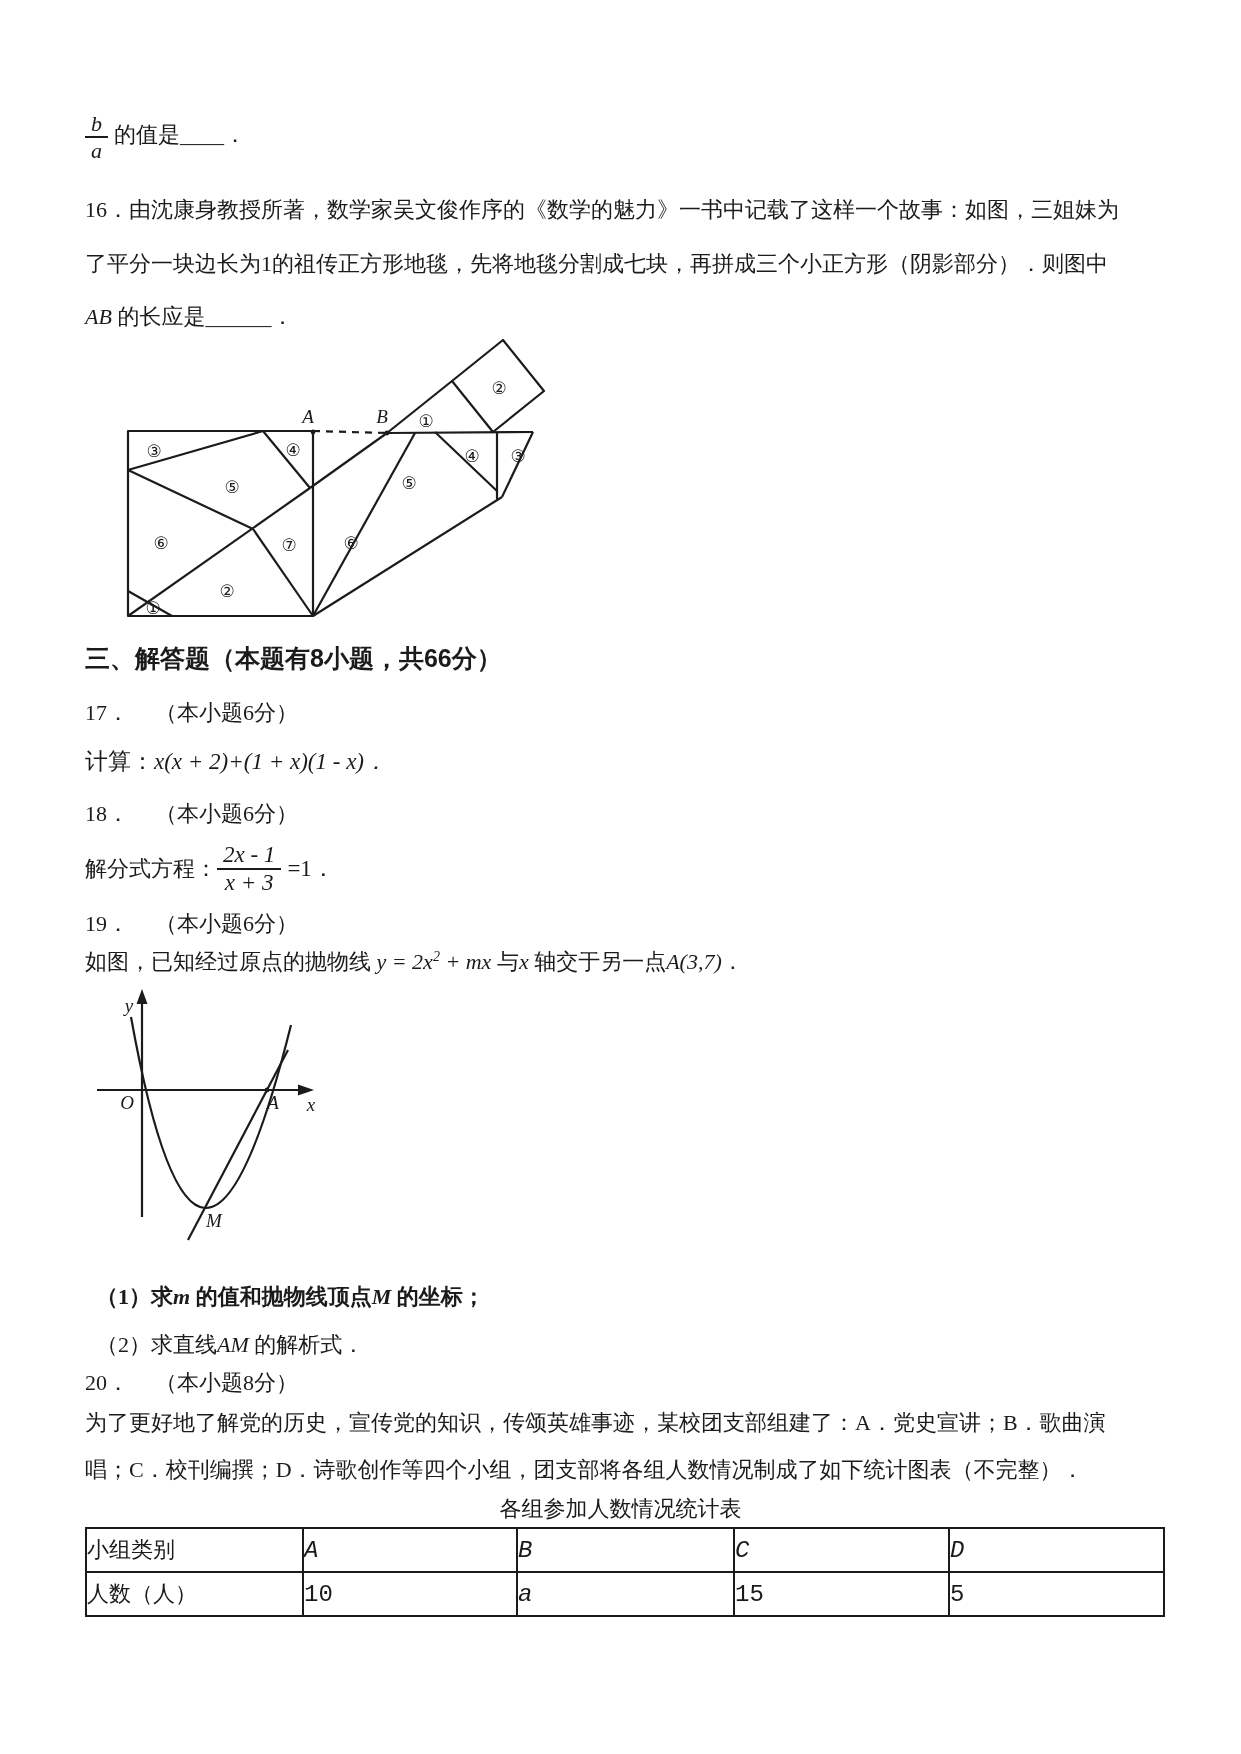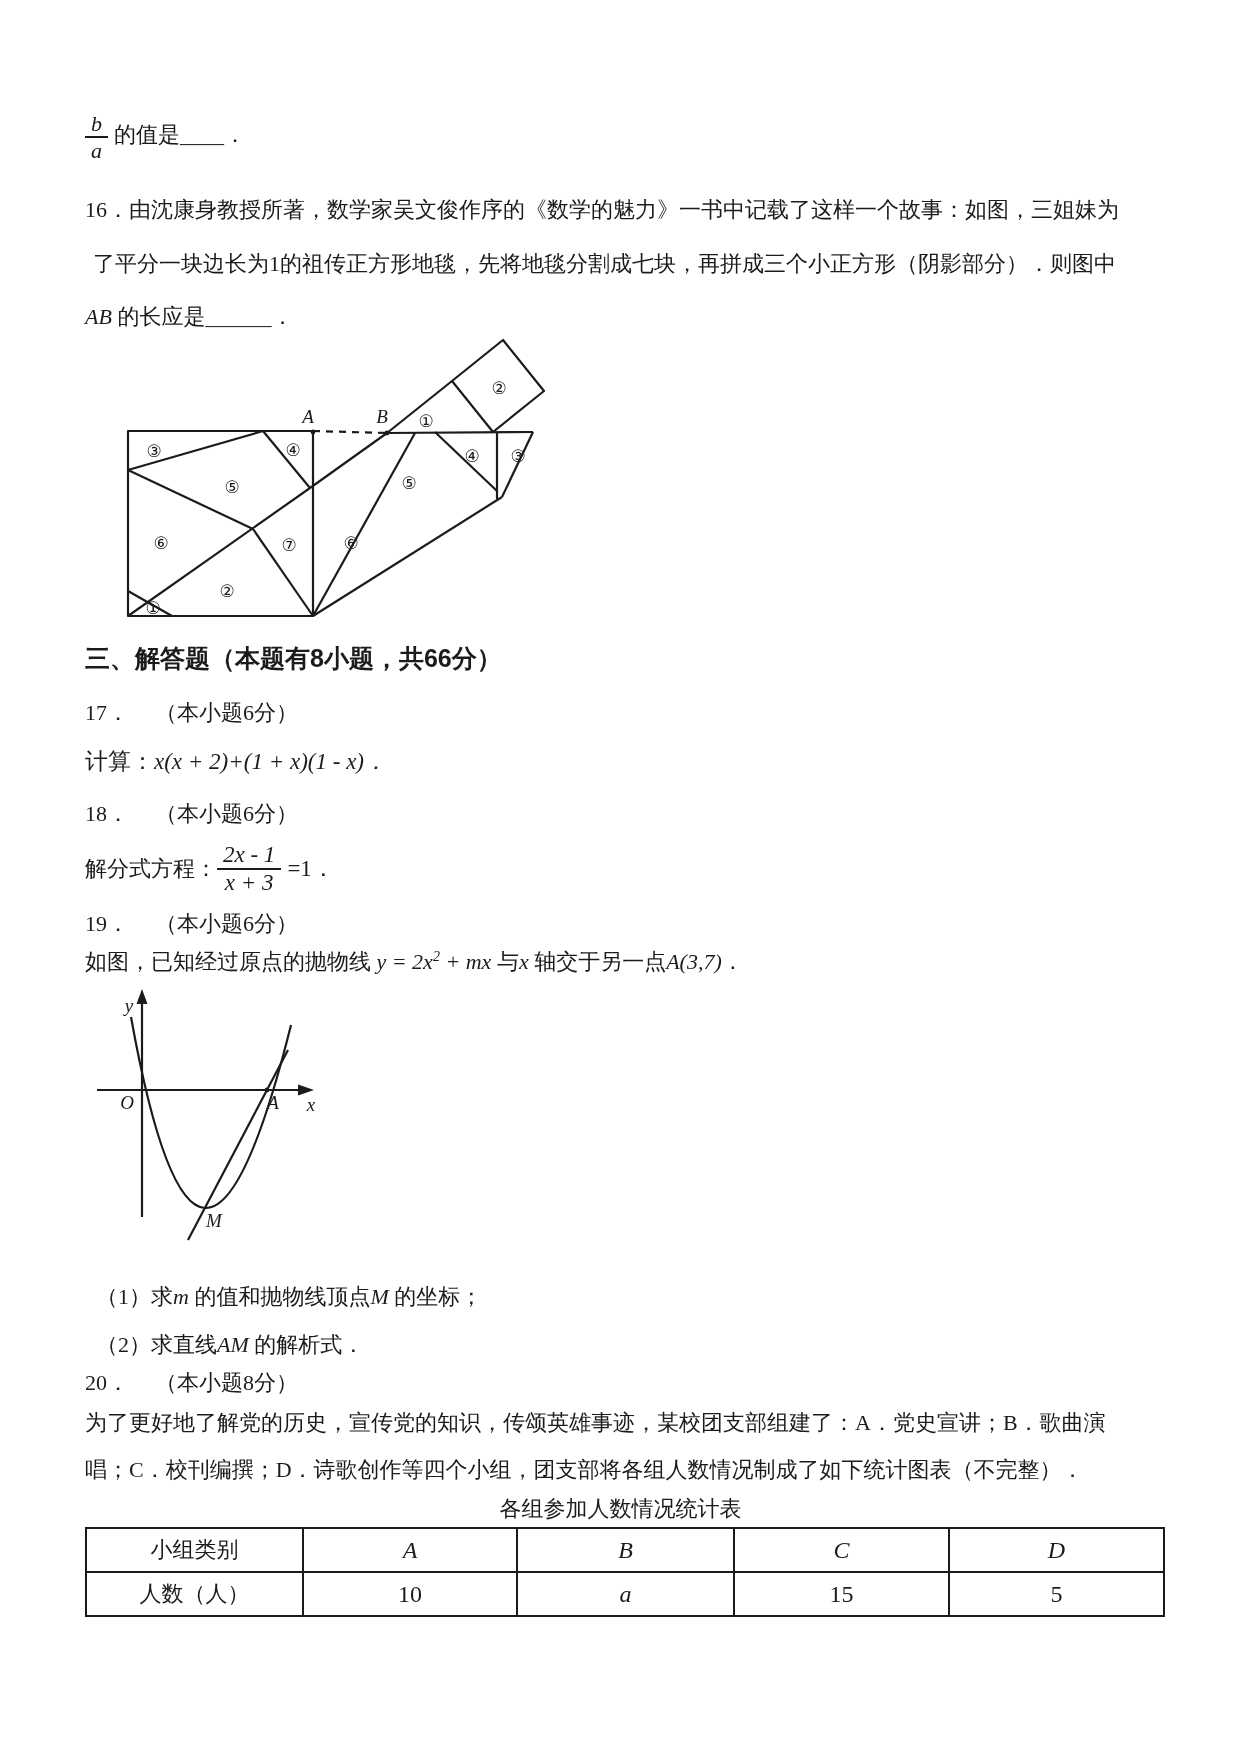--- a/index.html
+++ b/index.html
@@ -10,42 +10,42 @@
   .num{font-size:22px;}
   .mi{font-style:italic;font-family:"Liberation Serif","DejaVu Serif",serif;}
   .heading{font-family:"Liberation Sans","DejaVu Sans",sans-serif;font-weight:bold;font-size:25px;}
   .frac{display:inline-block;vertical-align:middle;text-align:center;font-style:italic;
         font-size:22px;line-height:1.05;margin-right:6px;}
   .frac .fnum{display:block;padding:0 6px 1px 6px;border-bottom:2px solid #1b1b1b;}
   .frac .fden{display:block;padding:1px 6px 0 6px;}
   .gap{display:inline-block;width:26px;}
   sup{font-size:14px;}
   .exam-table{border-collapse:collapse;table-layout:fixed;}
-  .exam-table td{border:2px solid #1b1b1b;height:42px;text-align:center;vertical-align:middle;
-        font-size:22px;padding:0;}
+  .exam-table td{border:2px solid #1b1b1b;height:42px;text-align:left;vertical-align:middle;
+        font-size:22px;padding:0;font-family:Liberation Mono, monospace;}
   .exam-table td.hletter{font-style:italic;font-size:24px;}
   .exam-table td.val{font-size:24px;}
   .tbl-title{width:100%;text-align:center;font-size:22px;}
   svg text{fill:#1b1b1b;}
   .figlabel{font-size:17px;font-family:"DejaVu Sans",sans-serif;}
   .ptlabel{font-size:19px;font-style:italic;font-family:"Liberation Serif","DejaVu Serif",serif;}
 </style>
 </head>
 <body>
 
 <div class="page">
 
   <div class="abs t" style="top:112px;left:85px;">
     <span class="frac"><span class="fnum">b</span><span class="fden">a</span></span><span>的值是</span><span>____．</span>
   </div>
 
   <div class="abs t" style="top:196px;left:85px;">
     <span class="num">16．</span><span>由沈康身教授所著，数学家吴文俊作序的《数学的魅力》一书中记载了这样一个故事：如图，三姐妹为</span>
   </div>
-  <div class="abs t" style="top:250px;left:85px;margin-left:8px;">
+  <div class="abs t" style="top:250px;left:85px;">
     <span>了平分一块边长为1的祖传正方形地毯，先将地毯分割成七块，再拼成三个小正方形（阴影部分）．则图中</span>
   </div>
   <div class="abs t" style="top:303px;left:85px;">
     <span class="mi">AB</span>
     <span>的长应是</span><span>______．</span>
   </div>
 
   <svg class="abs" style="top:325px;left:120px;" width="440" height="300" viewBox="0 0 440 300">
     <g fill="none" stroke="#1b1b1b" stroke-width="2.2" stroke-linejoin="round">
 
@@ -131,21 +131,21 @@
     <polygon points="57,4 51.5,19 62.5,19" fill="#1b1b1b"></polygon>
     <polygon points="229,105 213,99.5 213,110.5" fill="#1b1b1b"></polygon>
     <circle cx="182" cy="105" r="2.4" fill="#1b1b1b"></circle>
     <text x="44" y="27" text-anchor="middle" class="ptlabel">y</text>
     <text x="226" y="126" text-anchor="middle" class="ptlabel">x</text>
     <text x="42" y="124" text-anchor="middle" class="ptlabel">O</text>
     <text x="188" y="124" text-anchor="middle" class="ptlabel">A</text>
     <text x="129" y="242" text-anchor="middle" class="ptlabel">M</text>
   </svg>
 
-  <div class="abs t" style="top:1283px;left:96px;">
+  <div class="abs t" style="top:1283px;left:96px;font-weight:bold;">
     <span>（1）求</span><span class="mi">m</span>
     <span>的值和抛物线顶点</span><span class="mi">M</span>
     <span>的坐标；</span>
   </div>
   <div class="abs t" style="top:1331px;left:96px;">
     <span>（2）求直线</span><span class="mi">AM</span>
     <span>的解析式．</span>
   </div>
 
   <div class="abs t" style="top:1369px;left:85px;">

